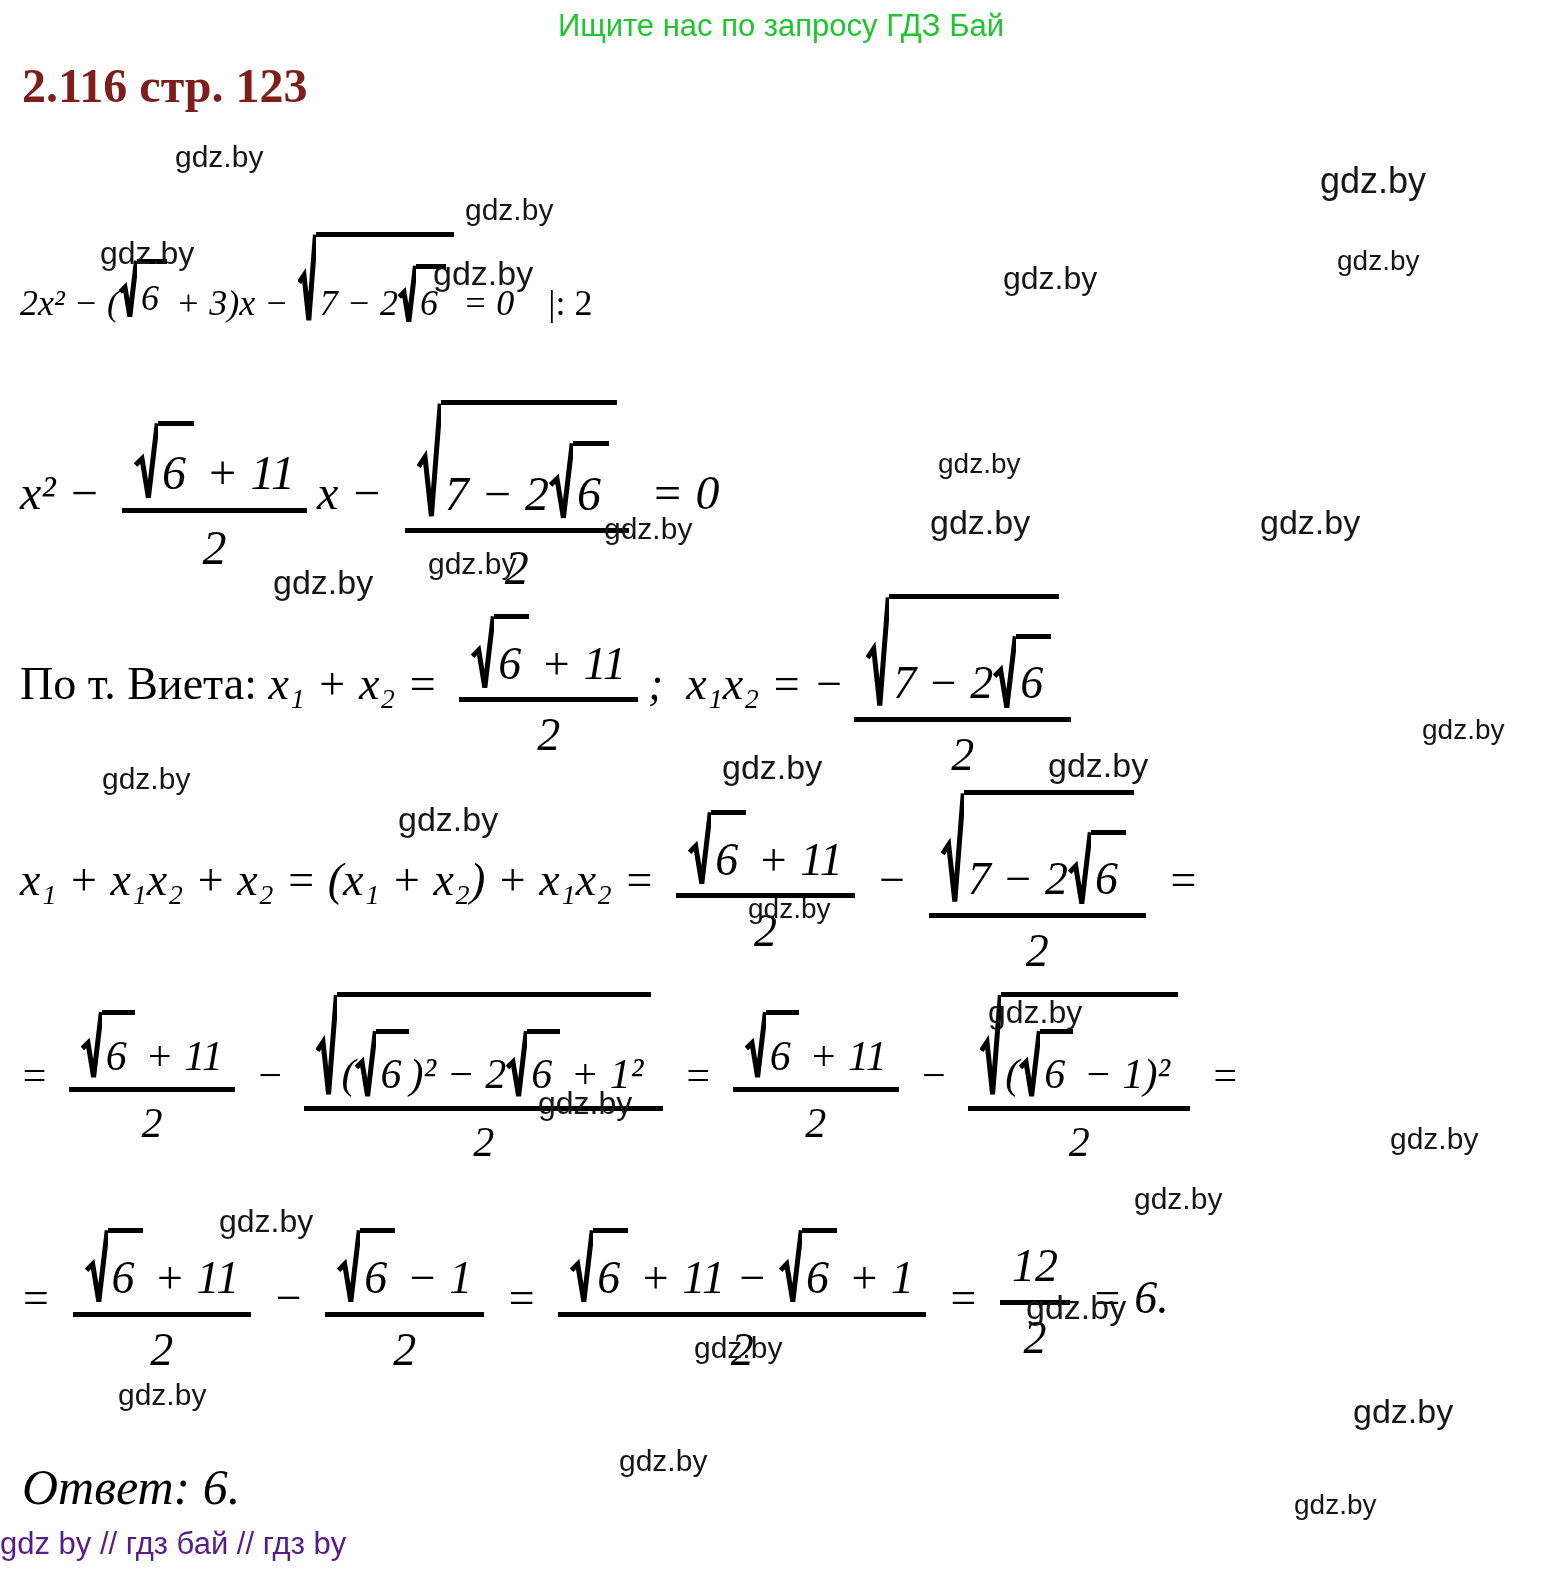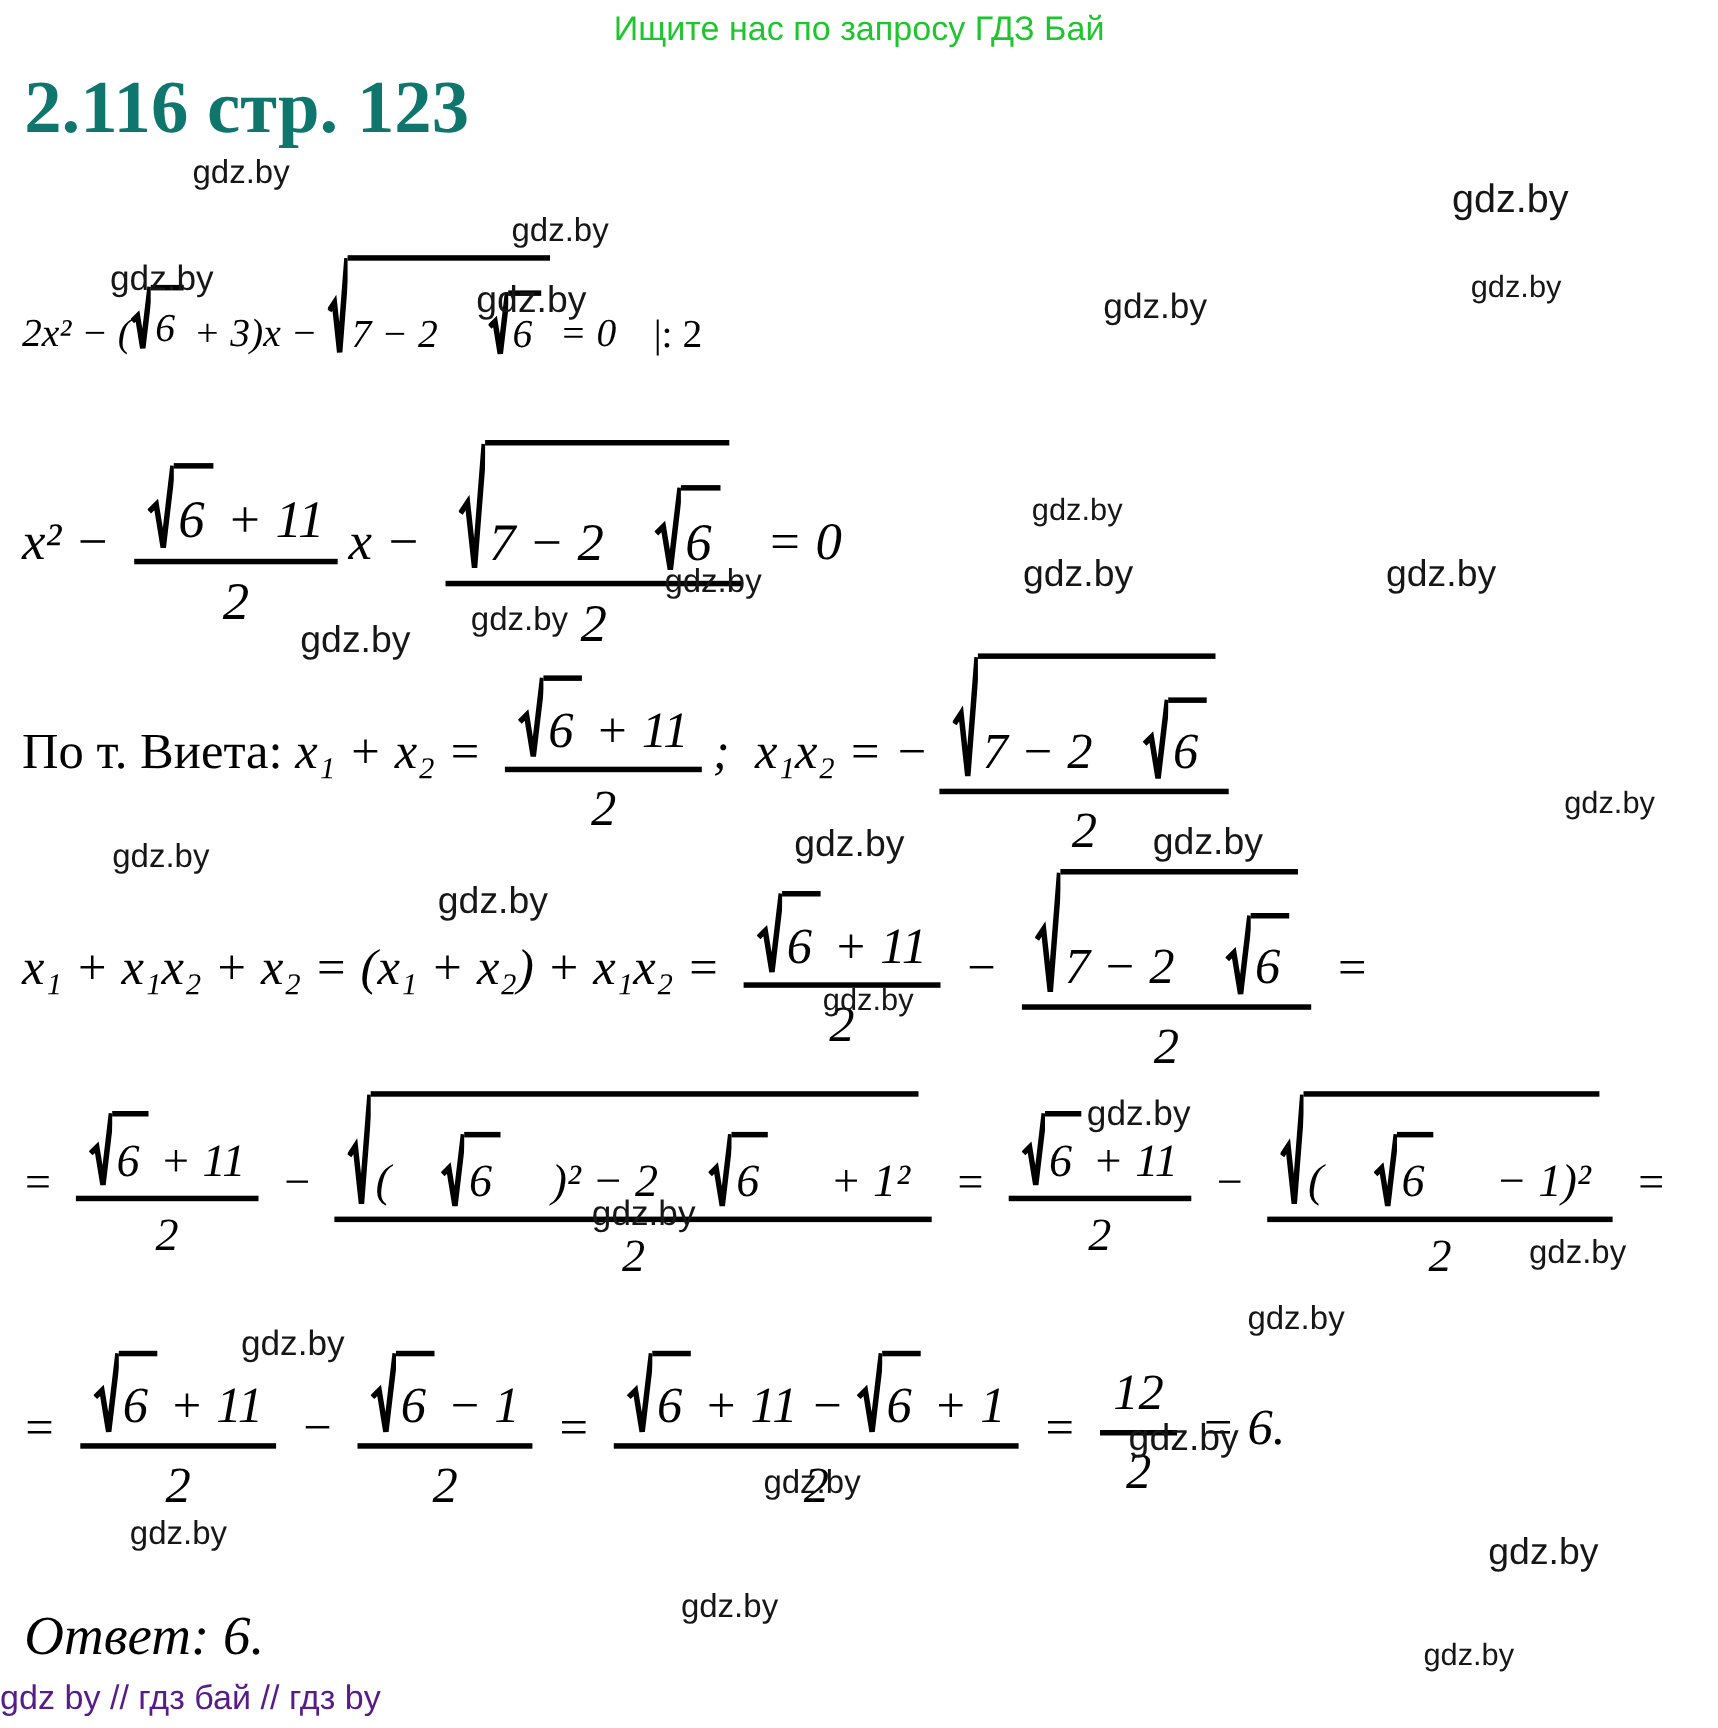--- a/index.html
+++ b/index.html
@@ -1,38 +1,38 @@
 <!DOCTYPE html>
 <html><head>
 <meta charset="utf-8">
 <style>
   html,body{margin:0;padding:0;background:#ffffff;}
   .page{position:relative;width:1562px;height:1571px;background:#ffffff;overflow:hidden;
         font-family:"Liberation Serif","DejaVu Serif",serif;color:#000;}
   .promo{position:absolute;top:8px;left:0;width:100%;text-align:center;
          font-family:"Liberation Sans","DejaVu Sans",sans-serif;font-size:31px;color:#1ec52e;}
-  .title{position:absolute;left:22px;top:58px;font-weight:bold;font-size:68px;color:#0f766e;}
+  .title{position:absolute;left:22px;top:58px;font-weight:bold;font-size:48px;color:#7f1d1d;}
   .row{position:absolute;left:20px;white-space:pre;font-style:italic;line-height:1.15;}
   .r1{top:232px;font-size:36px;}
   .r2{top:400px;font-size:48px;text-align:center;}
   .r3{top:594px;font-size:46px;}
   .r4{top:790px;font-size:46px;}
   .r5{top:992px;font-size:42px;}
   .r6{top:1228px;font-size:46px;}
   .up{font-style:normal;}
   
   .fr{display:inline-flex;flex-direction:column;align-items:center;vertical-align:middle;margin:0 10px;}
   .nu{display:inline-flex;align-items:flex-end;padding:0 12px 7px;border-bottom:5px solid #000;}
   .dn{padding-top:7px;font-style:italic;}
   
   .sq{display:inline-flex;align-items:stretch;vertical-align:-0.12em;}
   .sq svg{width:.5em;flex:none;align-self:stretch;height:auto;}
   .bod{border-top:5px solid #000;padding:2px 8px 0 4px;display:inline-flex;align-items:flex-end;}
   .tall{vertical-align:bottom;}
-  .tall > .bod{padding-top:.75em;gap:46px;}
+  .tall > .bod{padding-top:.75em;}
   .gap{margin-left:34px;}
   .wm{position:absolute;font-family:"Liberation Sans","DejaVu Sans",sans-serif;color:#161616;white-space:nowrap;}
   .answer{position:absolute;left:22px;top:1458px;font-style:italic;font-size:50px;color:#000;}
   .footer{position:absolute;left:0;top:1526px;width:100%;text-align:left;
           font-family:"Liberation Sans","DejaVu Sans",sans-serif;font-size:31px;color:#571c88;}
 </style>
 </head>
 <body>
 
 <div class="page">

